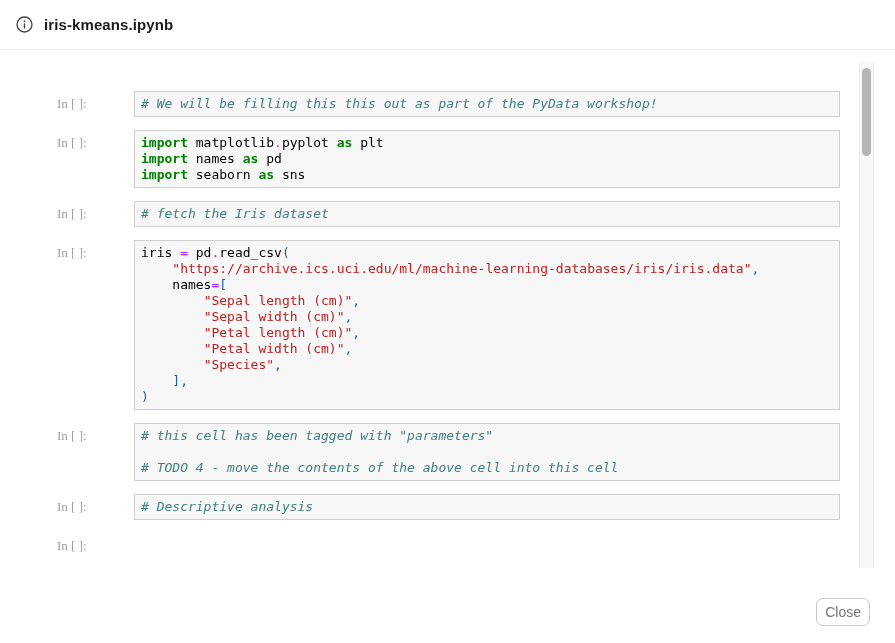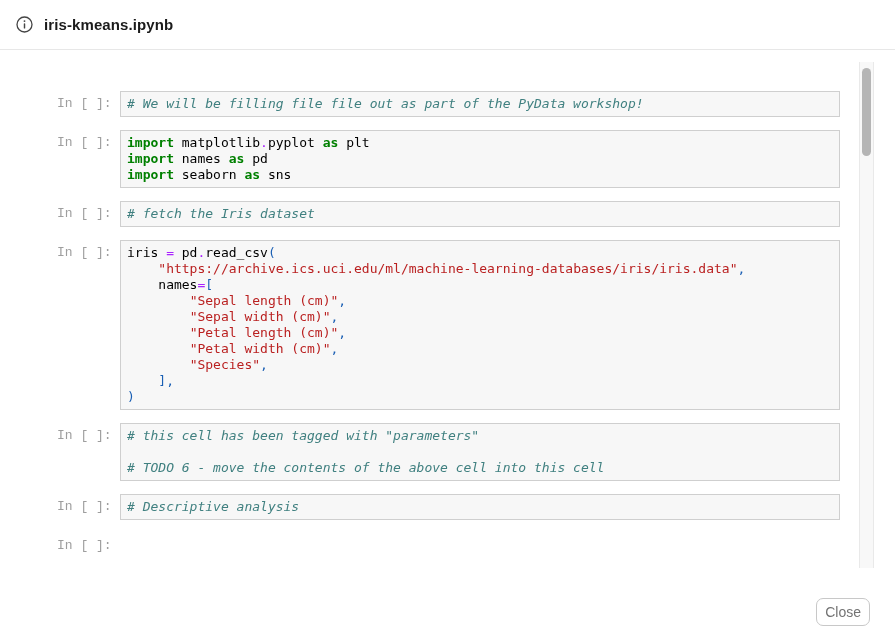--- a/index.html
+++ b/index.html
@@ -38,23 +38,23 @@
   .cells { padding: 29px 0 0 57px; }
 
   .cell-row {
     display: flex;
     align-items: flex-start;
     margin-bottom: 13px;
   }
   .prompt {
     flex: none;
     width: 55px;
-    margin-right: 8px;
+    margin-right: 22px;
     padding-top: 5px;
-    font-family: Liberation Mono, monospace;
+    font-family: Liberation Serif, serif;
     font-size: 13px;
     line-height: 16px;
     color: var(--c-prompt_text, #9e9e9e);
     white-space: pre;
   }
   .codebox {
     flex: 1;
     margin-right: 55px;
     background: var(--c-cell_bg, #f7f7f7);
     border: 1px solid var(--c-cell_border, #cfcfcf);
@@ -117,21 +117,21 @@
       <rect x="7.78" y="7.3" width="1.45" height="5.3" rx="0.7" fill="#454545"></rect>
     </svg>
   </span>
   <span class="title">iris-kmeans.ipynb</span>
 </div>
 
 <div class="viewer">
   <div class="cells" id="cells">
       <div class="cell-row">
         <div class="prompt">In [ ]:</div>
-        <pre class="codebox"><span class="tok-c"># We will be filling file file out as part of the PyData workshop!</span></pre>
+        <pre class="codebox"><span class="tok-c"># We will be filling this this out as part of the PyData workshop!</span></pre>
       </div>
       <div class="cell-row">
         <div class="prompt">In [ ]:</div>
         <pre class="codebox"><span class="tok-k">import</span><span class="tok-t"> matplotlib</span><span class="tok-o">.</span><span class="tok-t">pyplot </span><span class="tok-k">as</span><span class="tok-t"> plt</span>
 <span class="tok-k">import</span><span class="tok-t"> names </span><span class="tok-k">as</span><span class="tok-t"> pd</span>
 <span class="tok-k">import</span><span class="tok-t"> seaborn </span><span class="tok-k">as</span><span class="tok-t"> sns</span></pre>
       </div>
       <div class="cell-row">
         <div class="prompt">In [ ]:</div>
         <pre class="codebox"><span class="tok-c"># fetch the Iris dataset</span></pre>
@@ -146,21 +146,21 @@
 <span class="tok-t">        </span><span class="tok-s">"Petal length (cm)"</span><span class="tok-p">,</span>
 <span class="tok-t">        </span><span class="tok-s">"Petal width (cm)"</span><span class="tok-p">,</span>
 <span class="tok-t">        </span><span class="tok-s">"Species"</span><span class="tok-p">,</span>
 <span class="tok-t">    </span><span class="tok-p">],</span>
 <span class="tok-p">)</span></pre>
       </div>
       <div class="cell-row">
         <div class="prompt">In [ ]:</div>
         <pre class="codebox"><span class="tok-c"># this cell has been tagged with "parameters"</span>
 
-<span class="tok-c"># TODO 6 - move the contents of the above cell into this cell</span></pre>
+<span class="tok-c"># TODO 4 - move the contents of the above cell into this cell</span></pre>
       </div>
       <div class="cell-row">
         <div class="prompt">In [ ]:</div>
         <pre class="codebox"><span class="tok-c"># Descriptive analysis</span></pre>
       </div>
       <div class="cell-row">
         <div class="prompt">In [ ]:</div>
       </div>
     </div>
   <div class="scrollbar">

